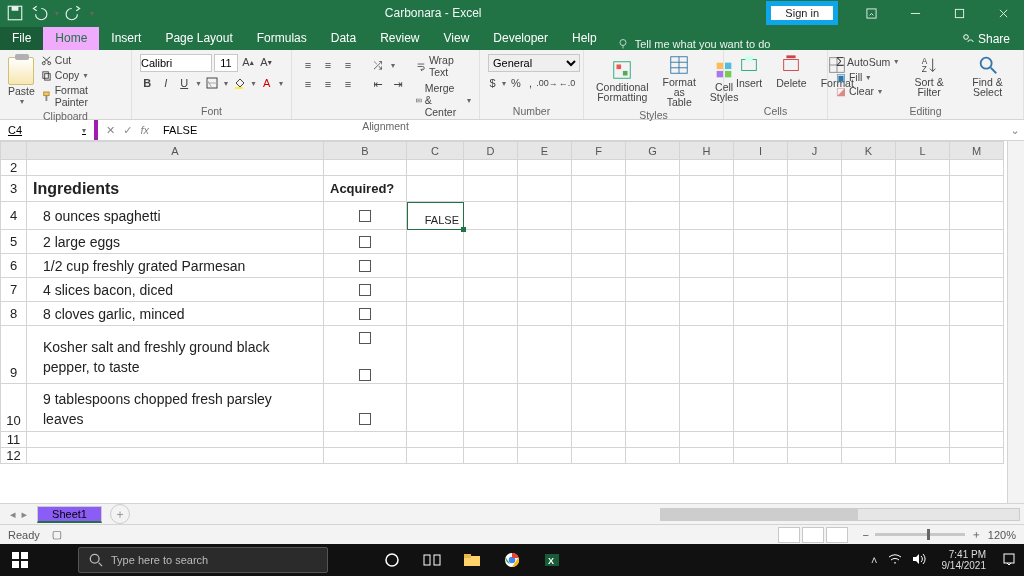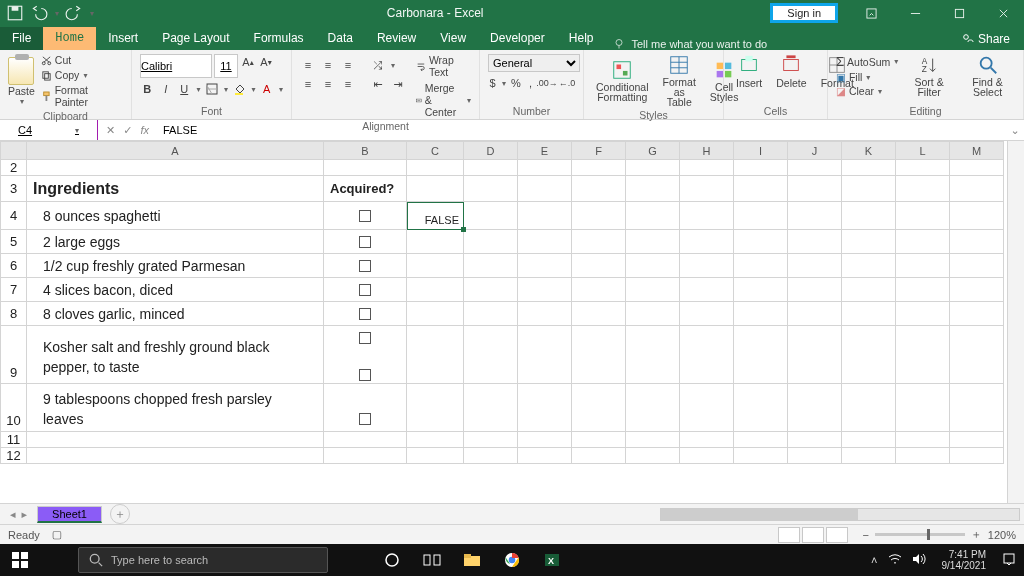--- a/index.html
+++ b/index.html
@@ -5,61 +5,61 @@
   * { box-sizing: border-box; margin: 0; padding: 0; font-family: "Segoe UI", Arial, sans-serif; }
   html, body { width: 1024px; height: 576px; overflow: hidden; background: #fff; }
   body { display: flex; flex-direction: column; }
 
   
   .titlebar { background: #217346; height: 26px; display: flex; align-items: center; color: #fff; font-size: 11px; }
   .titlebar .qat { display:flex; align-items:center; gap:6px; padding:0 6px; }
   .qat .qicon { width:18px; height:18px; display:flex; align-items:center; justify-content:center; opacity:.9; }
   .titlebar .center { flex:1; text-align:center; opacity:.95; font-size:12px; }
   .titlebar .right { display:flex; align-items:center; gap:2px; }
-  .signin { background:#fff; color:#222; font-size:11px; padding:1px 14px; margin-right:10px; border:3px solid #0ea5e9; }
+  .signin { background:#fff; color:#222; font-size:11px; padding:1px 14px; margin-right:10px; border:5px solid #0ea5e9; }
   .winbtn { width:42px; height:26px; display:flex; align-items:center; justify-content:center; opacity:.9; }
   .winbtn svg { width:11px; height:11px; stroke:#fff; fill:none; }
 
   
   .tabs { background:#217346; height:24px; display:flex; align-items:flex-end; color:#fff; font-size:12px; }
   .tab { padding:4px 12px 5px; cursor:default; }
   .tab.file { background:#1a5c38; }
-  .tab.active { background:#fdba74; color:#217346;font-family:Liberation Mono, monospace; }
+  .tab.active { background:#f0abfc; color:#217346; }
   .tellme { display:flex; align-items:center; gap:6px; margin-left:8px; opacity:.9; font-size:11px; }
   .tellme svg{ width:12px; height:12px; stroke:#fff; fill:none; }
   .tabs .spacer { flex:1 }
   .share { padding:4px 14px; font-size:12px; display:flex; gap:4px; align-items:center;}
 
   
   .ribbon { height:70px; background:#f3f3f3; border-bottom:1px solid #d4d4d4; display:flex; font-size:11px; color:#444; }
   .group { border-right:1px solid #e1e1e1; padding:4px 8px 2px; display:flex; flex-direction:column; justify-content:space-between; }
   .group .glabel { text-align:center; font-size:10.5px; color:#666; padding-top:2px; }
   .group-body { display:flex; align-items:center; gap:6px; }
   .paste-col { display:flex; flex-direction:column; align-items:center; gap:0; }
   .paste-icon { width:26px; height:28px; background:linear-gradient(#fff,#f7e7b3); border:1px solid #d0c070; border-radius:2px; position:relative; }
   .paste-icon::after{content:""; position:absolute; top:-4px; left:6px; width:14px; height:6px; background:#b0b0b0; border-radius:2px;}
   .mini { font-size:10.5px; display:flex; align-items:center; gap:3px; }
   .mini svg { width:11px; height:11px; }
   .fontsel { display:flex; gap:2px; }
-  .fontsel select, .fontsel input { font-size:11px; border:1px solid #c8c8c8; height:24px;text-decoration:underline; }
+  .fontsel select, .fontsel input { font-size:11px; border:1px solid #c8c8c8; height:18px; }
   .fontsel .family { width:72px; }
   .fontsel .size { width:24px; text-align:center; }
   .btnrow { display:flex; gap:4px; margin-top:3px; align-items:center;}
   .ibtn { width:16px; height:16px; border:1px solid transparent; display:flex; align-items:center; justify-content:center; color:#444; font-size:11px;}
   .ibtn.u { text-decoration:underline; }
   .ibtn.i { font-style:italic; }
   .ibtn.b { font-weight:bold; }
   .dd { font-size:8px; color:#666; margin-left:1px;}
   .bigbtn { display:flex; flex-direction:column; align-items:center; font-size:10.5px; gap:1px; padding:0 4px; }
   .bigbtn svg { width:22px; height:22px; }
   .gen-sel { border:1px solid #c8c8c8; font-size:11px; height:18px; width:92px; }
 
   
   .fbar { height:21px; border-bottom:1px solid #d4d4d4; display:flex; align-items:center; font-size:11px; }
-  .namebox { width:98px; border-right:1px solid #a21caf; padding:0 18px; height:100%; display:flex; align-items:center; justify-content:space-between;text-decoration:underline; }
+  .namebox { width:98px; border-right:4px solid #a21caf; padding:0 8px; height:100%; display:flex; align-items:center; justify-content:space-between;text-decoration:underline; }
   .namebox .dd { font-size:8px;}
   .fx-icons { padding:0 8px; color:#888; display:flex; gap:8px; align-items:center;}
   .fx-icons .fx { font-style:italic; }
   .formula { flex:1; padding:0 6px; }
   .fbar .expand { width:18px; text-align:center; color:#888; }
 
   
   .sheetwrap { flex:1; position:relative; display:flex; overflow:hidden; }
   .grid { flex:1; overflow:hidden; position:relative; }
   table.sheet { border-collapse:collapse; table-layout:fixed; }

